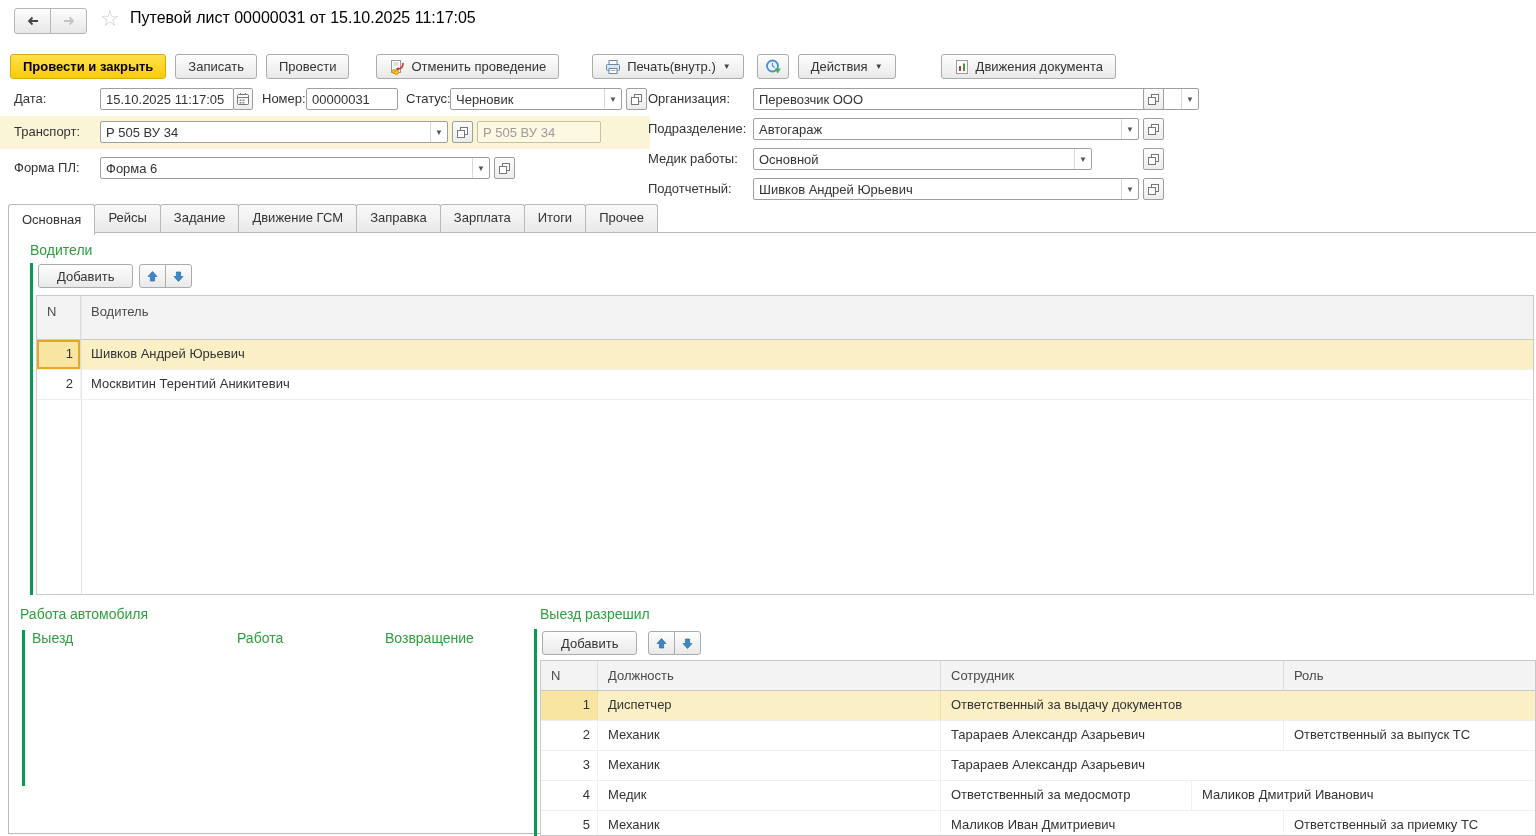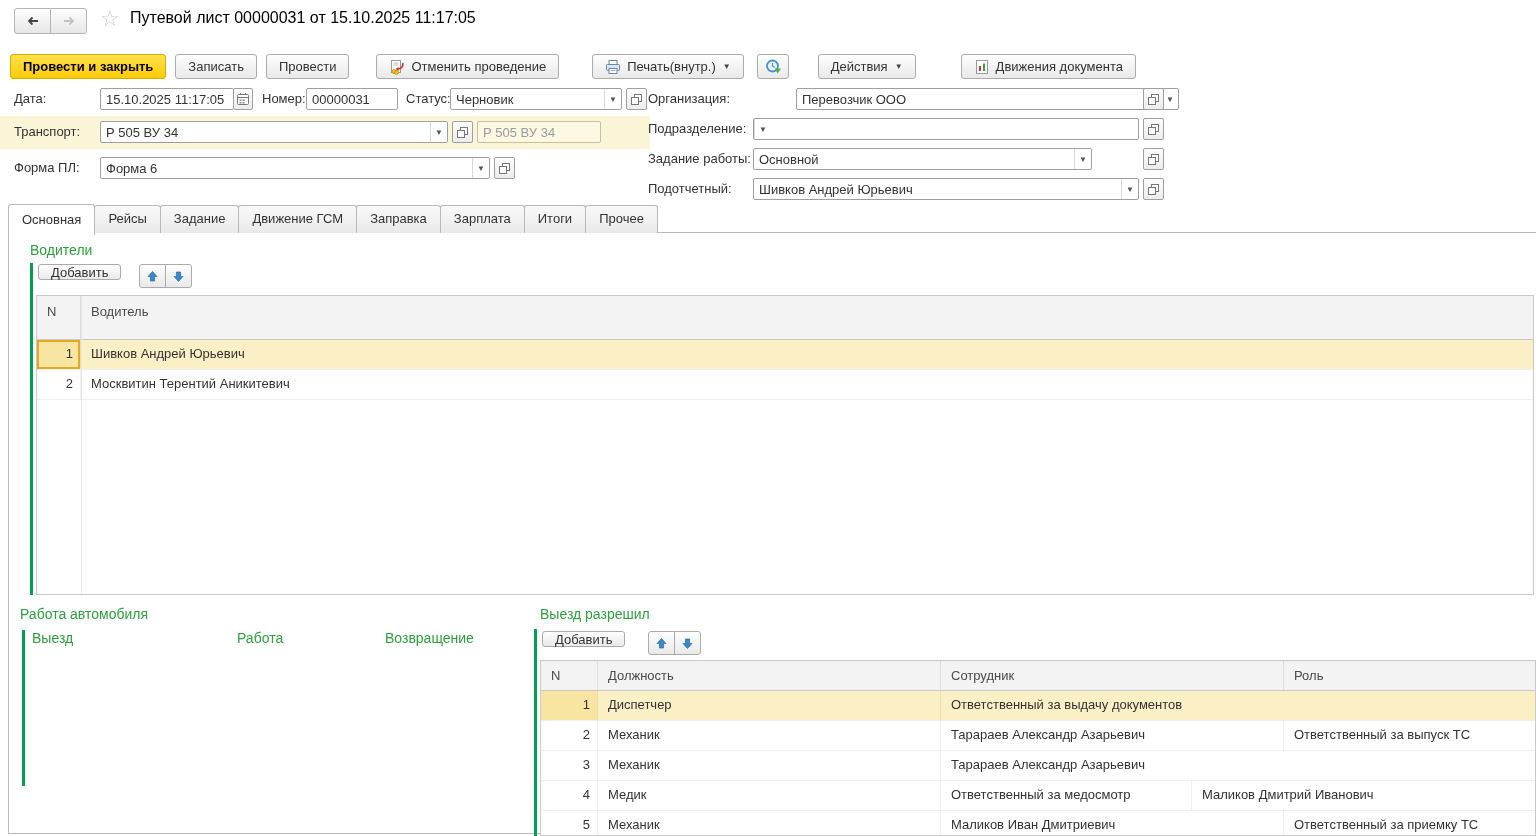--- a/index.html
+++ b/index.html
@@ -32,21 +32,21 @@
   .fld .val{flex:1;padding:0 5px;white-space:nowrap;overflow:hidden}
   .fld.num .val{text-align:right}
   .fld.ro{border-color:#c6c0a4;background:#fdf8e2;color:#9b9b9b}
   .fld.rog{border-color:#b9b9b9;color:#9b9b9b}
   .dd{width:16px;align-self:stretch;display:flex;align-items:center;justify-content:center;
     border-left:1px solid #d8d8d8;font-size:8px;color:#555;cursor:pointer}
   .adorn{position:absolute;width:20px;height:22px;border:1px solid #9f9f9f;border-radius:2px;
     background:linear-gradient(#fdfdfd,#ececec);display:flex;align-items:center;justify-content:center;
     padding:0;box-sizing:border-box;cursor:pointer}
   
-  .tabstrip{position:absolute;left:8px;top:204px;height:30px;display:flex;align-items:center;z-index:5}
+  .tabstrip{position:absolute;left:8px;top:204px;height:30px;display:flex;align-items:flex-start;z-index:5}
   .tab{height:27px;line-height:26px;padding:0 13px;border:1px solid #b9b9b9;border-bottom:none;
     border-radius:3px 3px 0 0;background:linear-gradient(#f9f9f9,#e9e9e9);margin-right:-1px;
     cursor:pointer;white-space:nowrap;position:relative}
   .tab.active{height:30px;line-height:30px;background:#fff;z-index:6}
   .content{position:absolute;left:8px;top:232px;width:1530px;height:602px;border:1px solid #b9b9b9;
     border-right:none;background:#fff;box-sizing:border-box;z-index:1}
   
   .gtitle{position:absolute;color:#2f9e3e;font-size:14px;white-space:nowrap;z-index:2}
   .gbar{position:absolute;width:3px;background:#00a050;z-index:2}
   .tbl{position:absolute;border:1px solid #c9c9c9;background:#fff;box-sizing:border-box;overflow:hidden;z-index:2}
@@ -71,21 +71,21 @@
   .apr .c0{width:57px}
   .apr .c1{width:343px}
   .apr .c2{width:343px}
   .apr .c3{flex:1}
   .apr .thead{height:30px;line-height:29px}
   .upgrp{position:absolute;display:flex;z-index:2}
   .upbtn{width:27px;height:24px;border:1px solid #ababab;background:linear-gradient(#fefefe,#e9e9e9);
     display:flex;align-items:center;justify-content:center;padding:0;cursor:pointer}
   .upbtn:first-child{border-radius:3px 0 0 3px}
   .upbtn:last-child{border-radius:0 3px 3px 0;margin-left:-1px}
-  .addbtn{position:absolute;height:16px;padding:0 12px;border:1px solid #ababab;border-radius:3px;
+  .addbtn{position:absolute;height:24px;padding:0 18px;border:1px solid #ababab;border-radius:3px;
     background:linear-gradient(#fefefe,#e9e9e9);font:inherit;color:#333;cursor:pointer;z-index:2}
   svg{display:block}
 </style>
 </head>
 <body>
 
 <svg width="0" height="0" style="position:absolute">
   <defs>
     <symbol id="i-back" viewBox="0 0 16 16">
         <path d="M13 8H4M7.5 4.5L4 8l3.5 3.5" stroke="#444" stroke-width="1.8" fill="none"></path>
@@ -181,21 +181,21 @@
         <use href="#i-printer"></use>
       </svg>
     <span>Печать(внутр.)</span>
     <span class="caret">▼</span>
   </button>
   <button class="btn iconic" style="margin-left:4px">
     <svg width="18" height="18">
         <use href="#i-refresh"></use>
       </svg>
   </button>
-  <button class="btn" style="margin-left:20px">
+  <button class="btn" style="margin-left:0">
     <span>Действия</span>
     <span class="caret">▼</span>
   </button>
   <button class="btn" style="margin-left:36px">
     <svg width="16" height="16">
         <use href="#i-moves"></use>
       </svg>
     <span>Движения документа</span>
   </button>
 </div>
@@ -245,41 +245,42 @@
     <span class="val">Форма 6</span>
     <span class="dd">▼</span>
   </div>
 <button class="adorn" style="left:494px;top:157px;width:21px">
     <svg width="13" height="13">
       <use href="#i-open"></use>
     </svg>
   </button>
 
 <div class="lbl" style="left:648px;top:88px">Организация:</div>
-<div class="fld" style="left:796px;top:88px;width:383px">
+<div class="fld" style="left:753px;top:88px;width:446px">
     <span class="val">Перевозчик ООО</span>
     <span class="dd">▼</span>
   </div>
 <button class="adorn" style="left:1143px;top:88px;width:21px">
     <svg width="13" height="13">
       <use href="#i-open"></use>
     </svg>
   </button>
 
 <div class="lbl" style="left:648px;top:118px">Подразделение:</div>
 <div class="fld" style="left:753px;top:118px;width:386px">
+    <span class="val">Автогараж</span>
     <span class="dd">▼</span>
   </div>
 <button class="adorn" style="left:1143px;top:118px;width:21px">
     <svg width="13" height="13">
       <use href="#i-open"></use>
     </svg>
   </button>
 
-<div class="lbl" style="left:648px;top:148px">Задание работы:</div>
+<div class="lbl" style="left:648px;top:148px">Медик работы:</div>
 <div class="fld" style="left:753px;top:148px;width:339px">
     <span class="val">Основной</span>
     <span class="dd">▼</span>
   </div>
 <button class="adorn" style="left:1143px;top:148px;width:21px">
     <svg width="13" height="13">
       <use href="#i-open"></use>
     </svg>
   </button>
 

